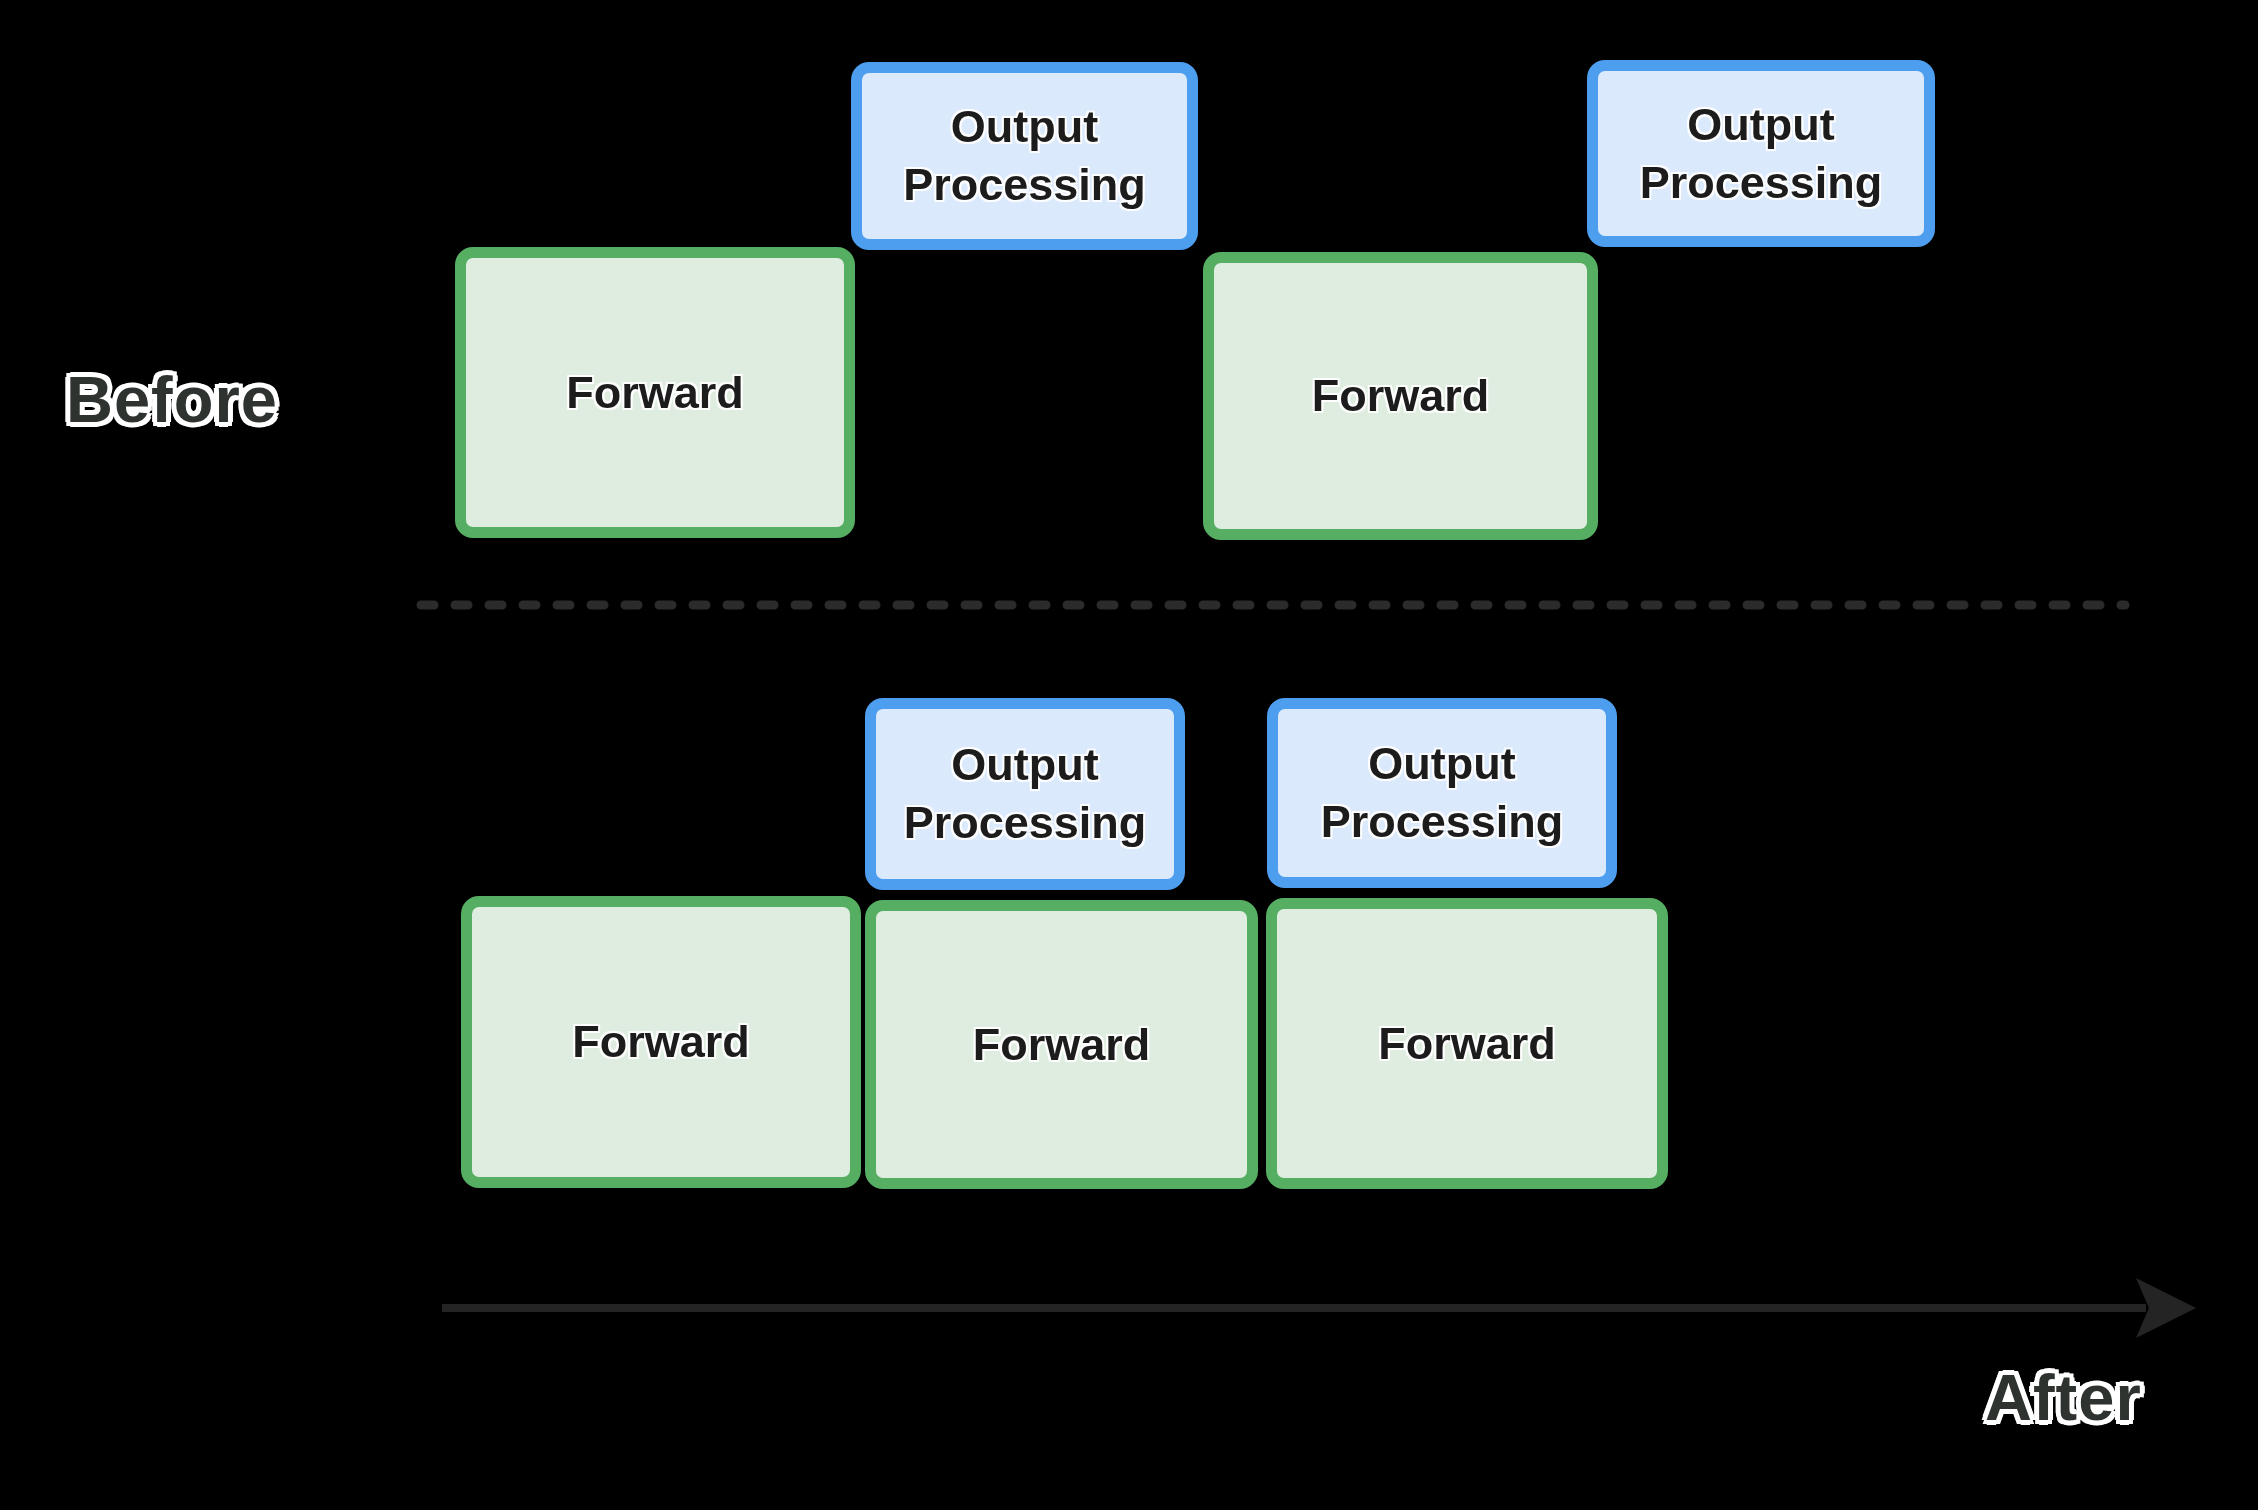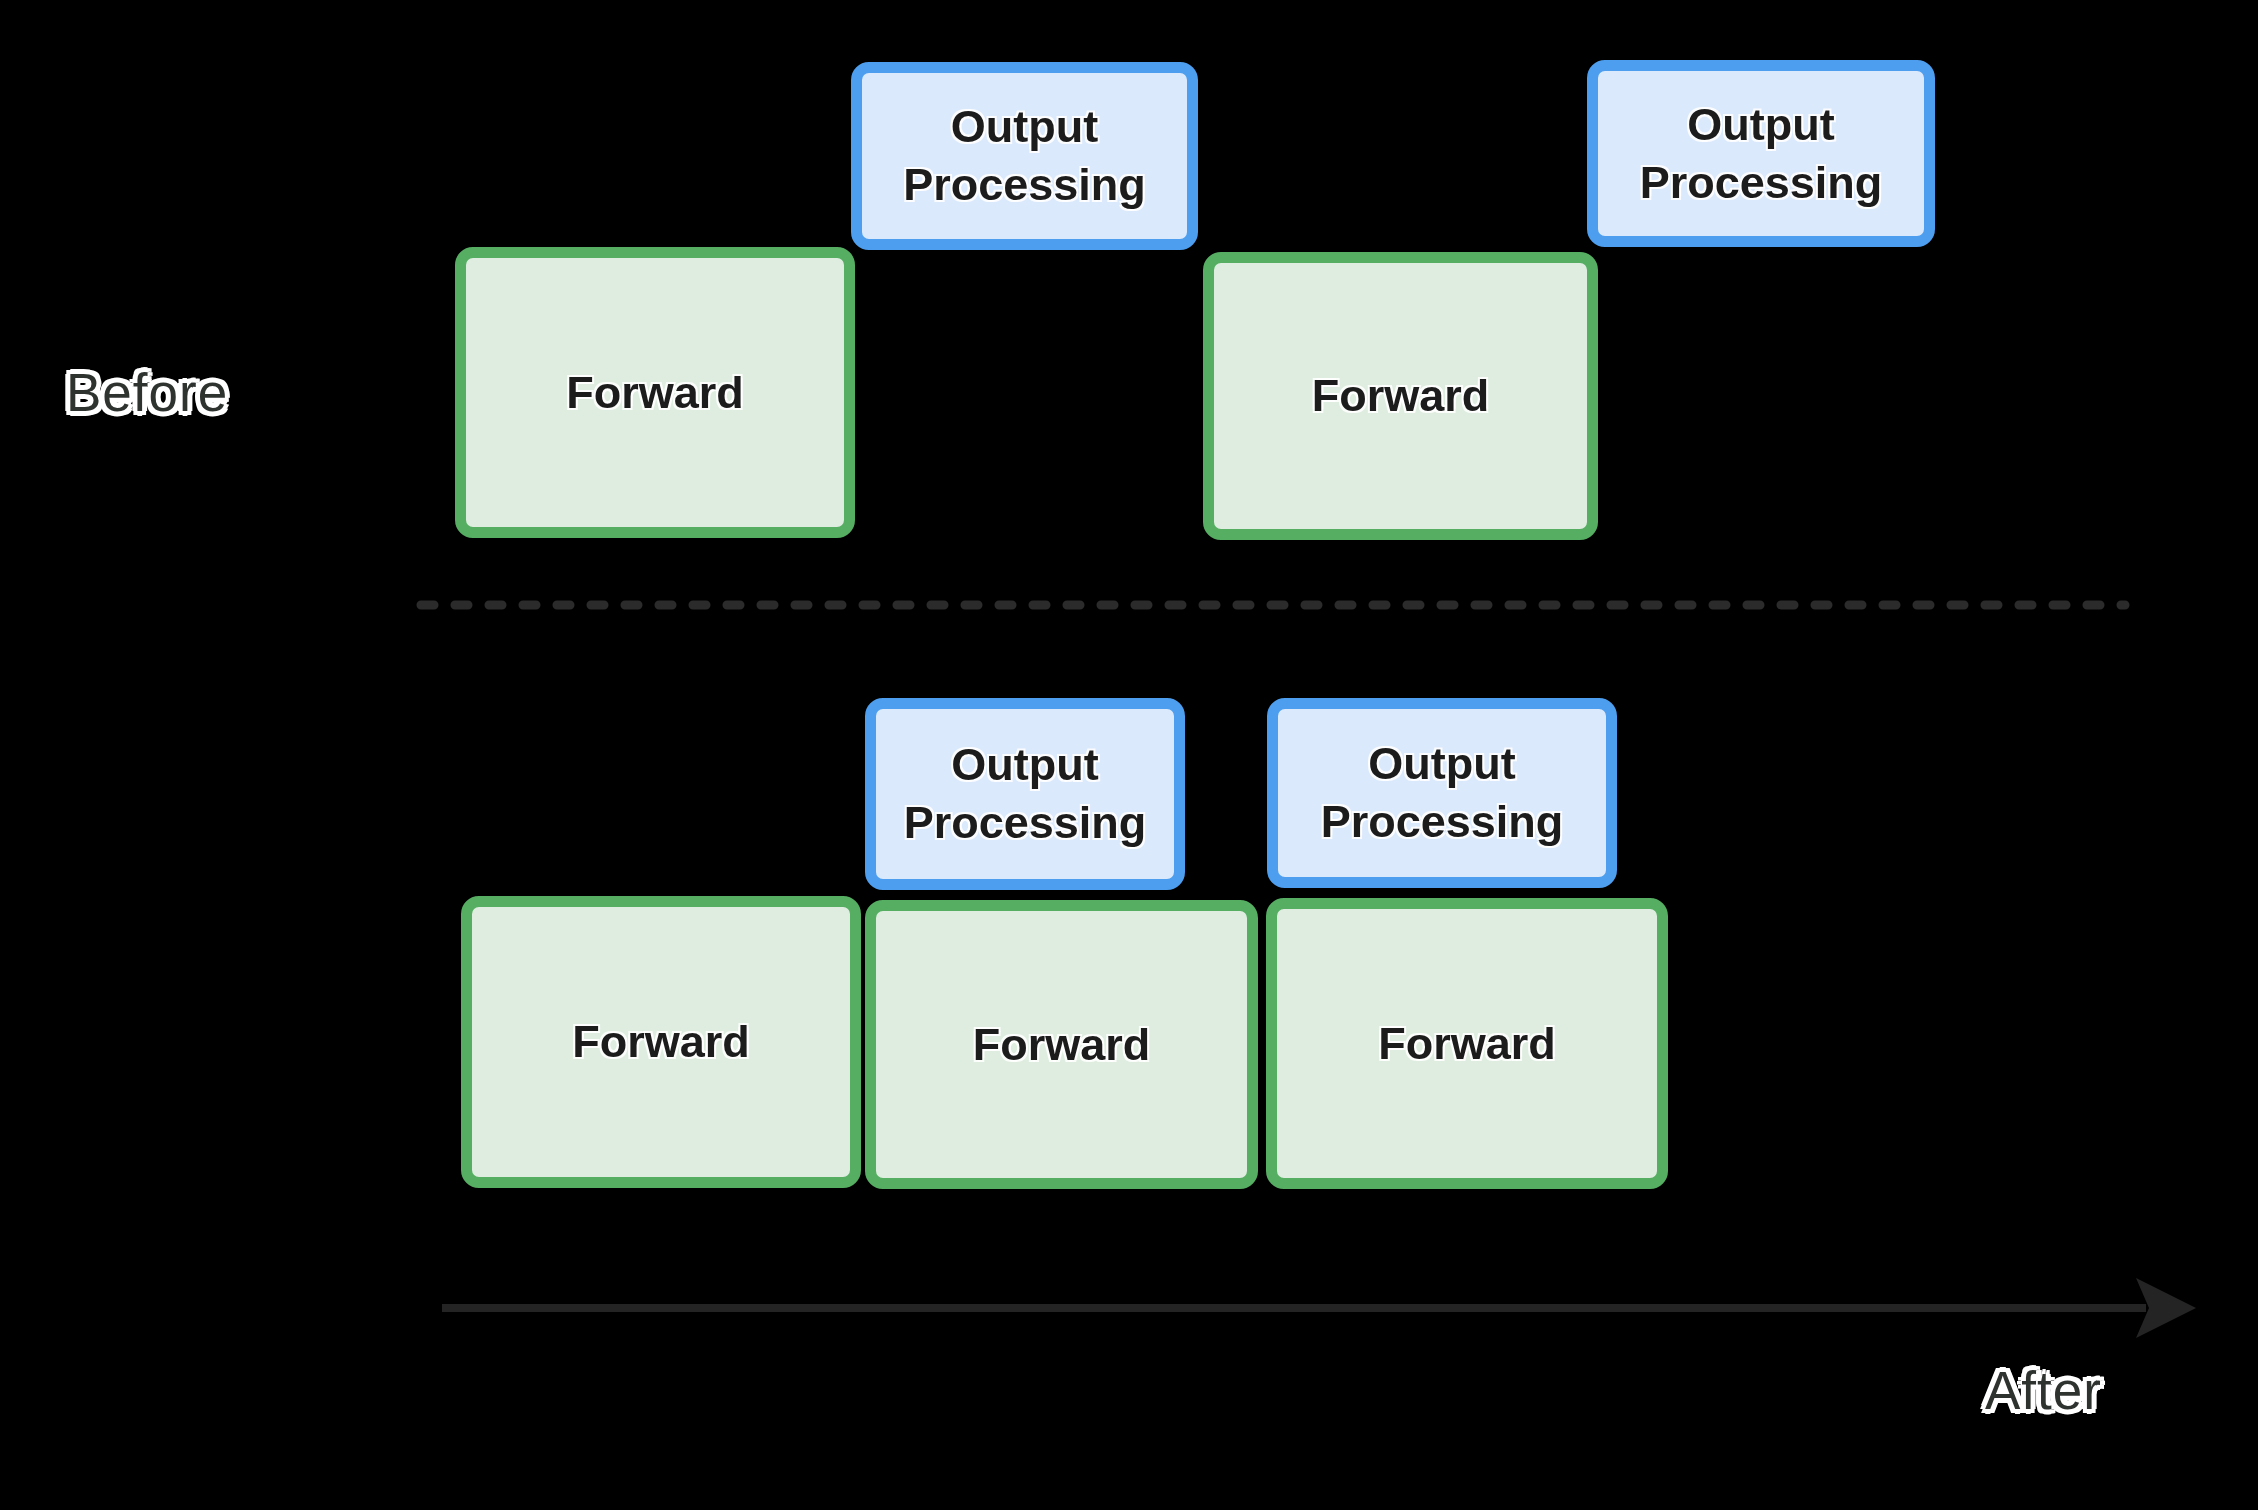--- a/index.html
+++ b/index.html
@@ -40,22 +40,22 @@
     background:var(--forward-fill);
     border:11px solid var(--forward-border);
   }
   .block.output{
     background:var(--output-fill);
     border:11px solid var(--output-border);
     padding:0 24px;
   }
   .row-label{
     position:absolute;
-    font-weight:400;
-    font-size:53px;
+    font-weight:700;
+    font-size:65px;
     letter-spacing:1px;
     color:var(--row-label-text);
     text-shadow:
       -4px -4px 0 #ffffff, 4px -4px 0 #ffffff,
       -4px  4px 0 #ffffff, 4px  4px 0 #ffffff,
       -5px  0   0 #ffffff, 5px  0   0 #ffffff,
        0   -5px 0 #ffffff, 0    5px 0 #ffffff;
     white-space:nowrap;
     text-align:center;
   }

